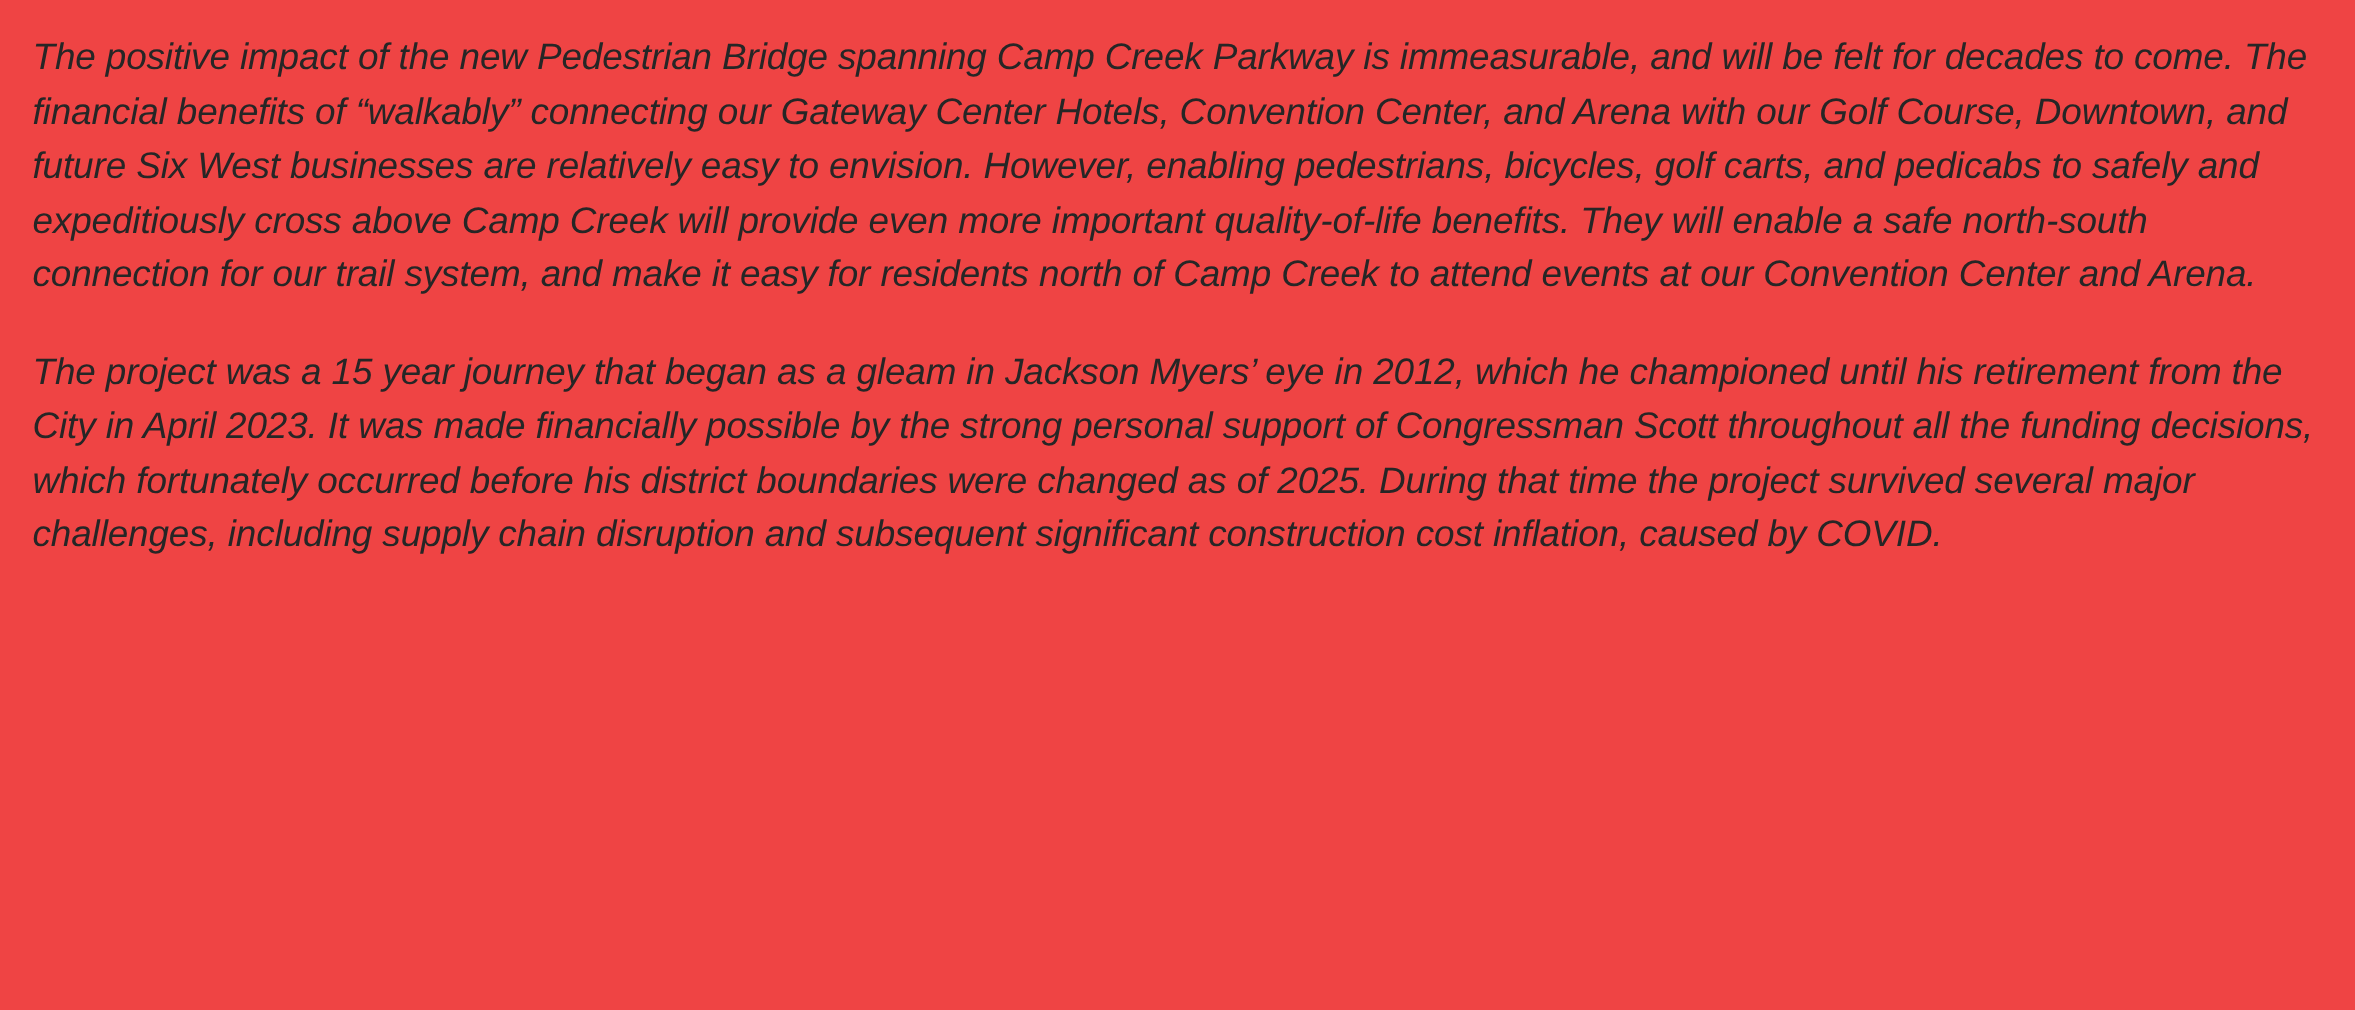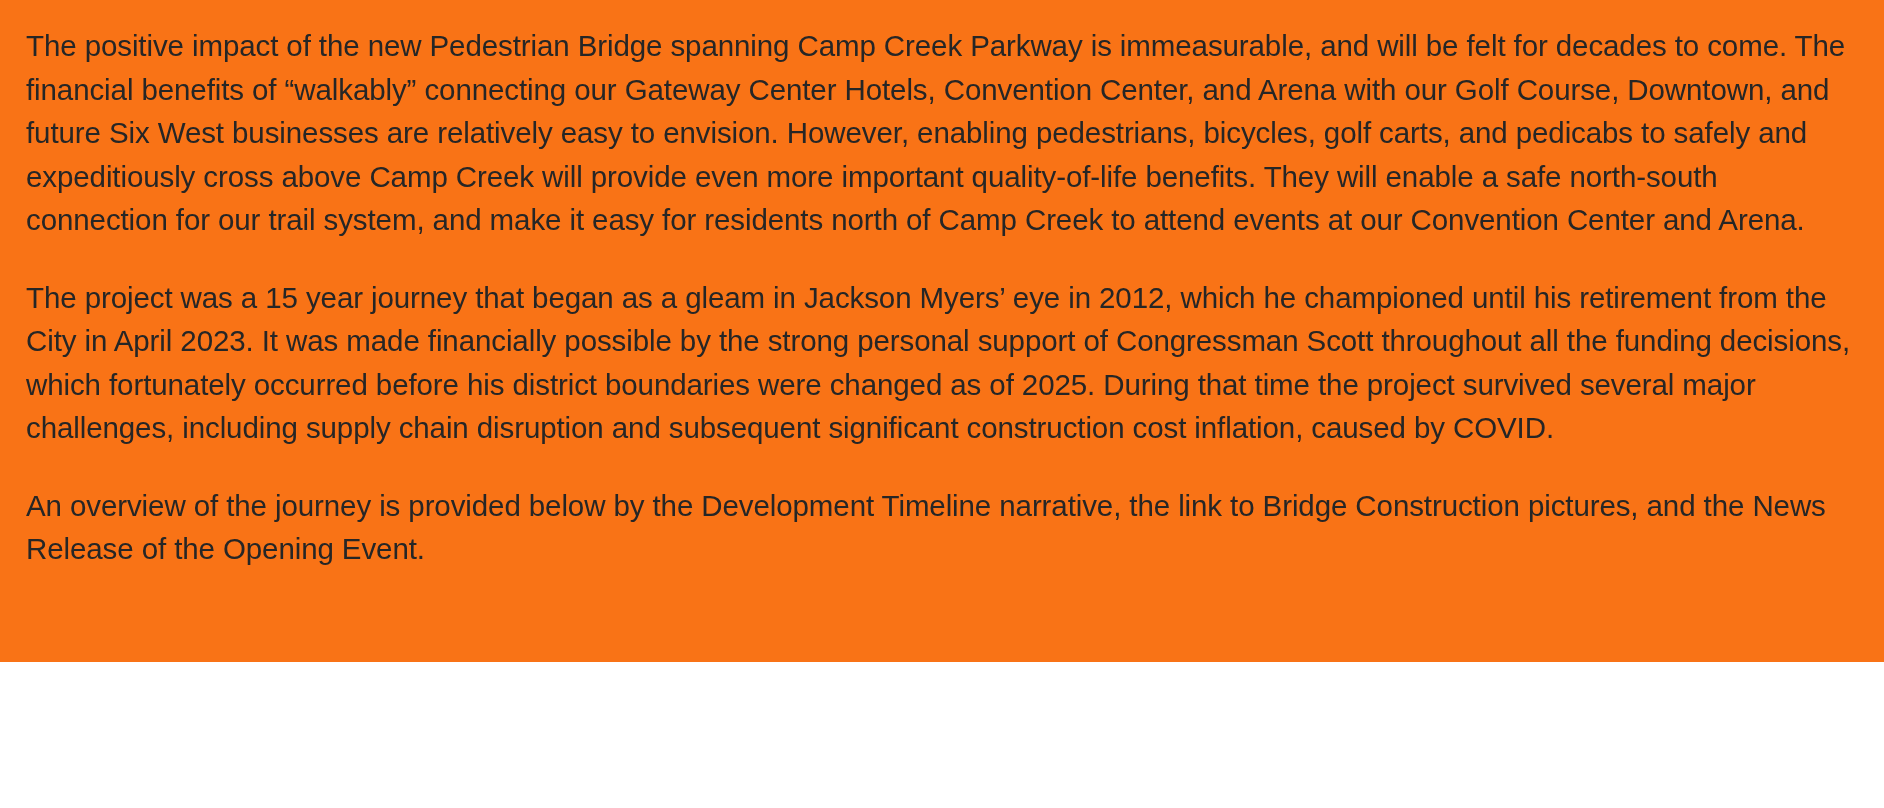--- a/index.html
+++ b/index.html
@@ -10,23 +10,24 @@
   body {
     width: 1884px;
     height: 808px;
     font-family: "Liberation Sans", "DejaVu Sans", sans-serif;
     color: #262626;
     overflow: hidden;
   }
   .page {
     box-sizing: border-box;
     width: 1884px;
-    height: 662px;
+    height: 808px;
     padding: 24px 24px 0 26px;
-    background: #f97316;
+    background: #ef4444;
+    font-style: italic;
   }
   .doc-body {
     display: block;
   }
   .para {
     margin: 0 0 34px 0;
     font-size: 29.5px;
     line-height: 43.5px;
     letter-spacing: -0.1px;
     text-align: left;
@@ -40,15 +41,14 @@
     margin-bottom: 0;
   }
 </style>
 </head>
 <body>
 
 <div class="page">
   <div class="doc-body">
     <p class="para">The positive impact of the new Pedestrian Bridge spanning Camp Creek Parkway is immeasurable, and will be felt for decades to come. The financial benefits of “walkably” connecting our Gateway Center Hotels, Convention Center, and Arena with our Golf Course, Downtown, and future Six West businesses are relatively easy to envision. However, enabling pedestrians, bicycles, golf carts, and pedicabs to safely and expeditiously cross above Camp Creek will provide even more important quality-of-life benefits. They will enable a safe north-south connection for our trail system, and make it easy for residents north of Camp Creek to attend events at our Convention Center and Arena.</p>
     <p class="para">The project was a 15 year journey that began as a gleam in Jackson Myers’ eye in 2012, which he championed until his retirement from the City in April 2023. It was made financially possible by the strong personal support of Congressman Scott throughout all the funding decisions, which fortunately occurred before his district boundaries were changed as of 2025. During that time the project survived several major challenges, including supply chain disruption and subsequent significant construction cost inflation, caused by COVID.</p>
-    <p class="para">An overview of the journey is provided below by the Development Timeline narrative, the link to Bridge Construction pictures, and the News Release of the Opening Event.</p>
   </div>
 </div>
 
 </body></html>

